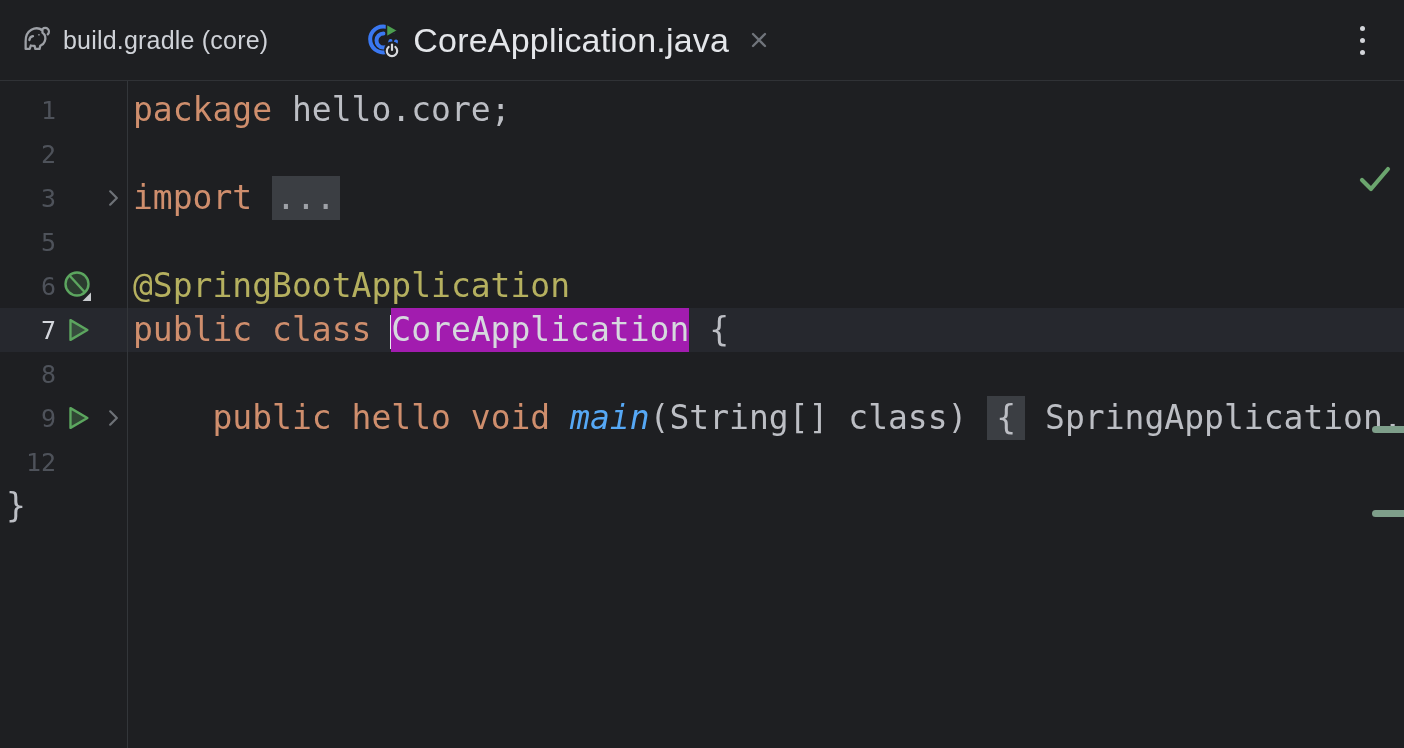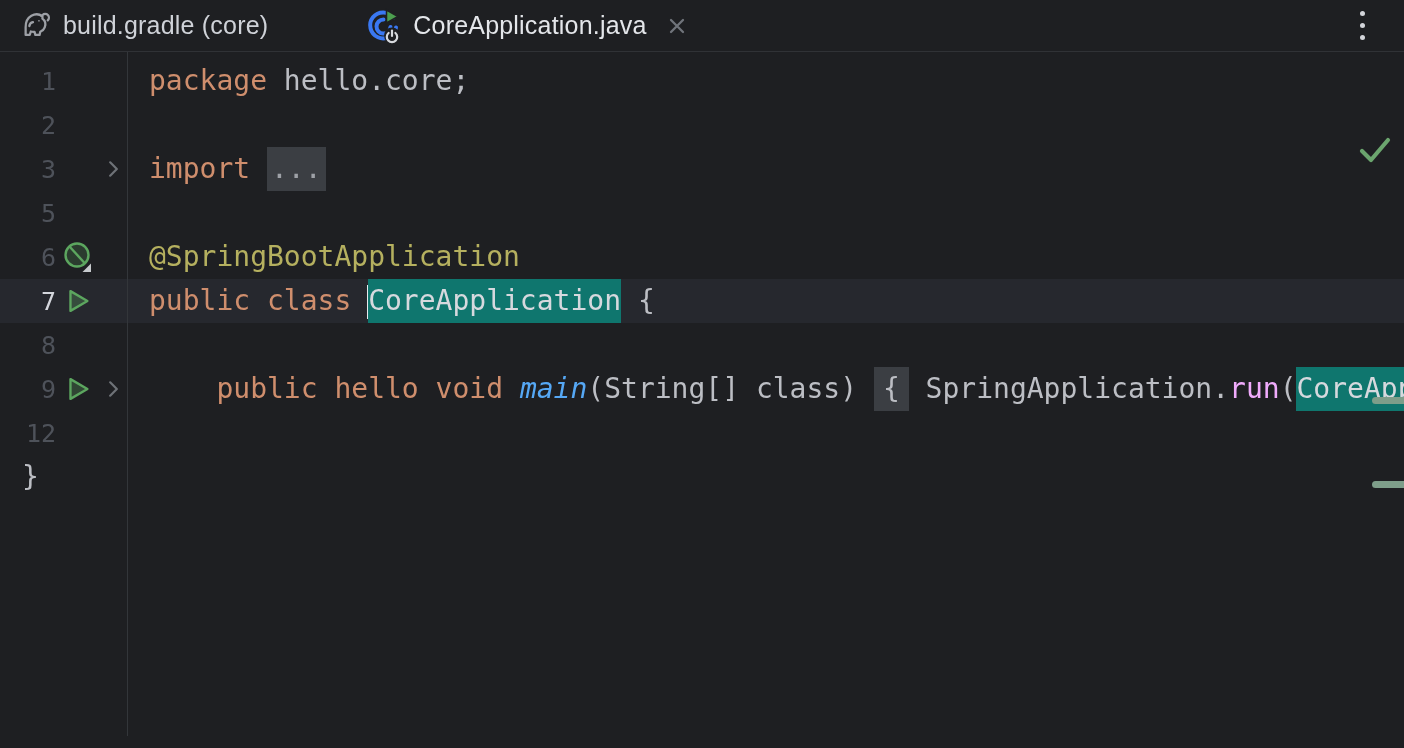--- a/index.html
+++ b/index.html
@@ -1,27 +1,27 @@
 <!DOCTYPE html>
 <html><head>
 <meta charset="utf-8">
 <style>
   * { margin:0; padding:0; box-sizing:border-box; }
   html,body { width:1404px; height:748px; overflow:hidden; background:#1E1F22;
               font-family:"Liberation Sans", sans-serif; }
 
   
-  .tabbar { height:52px; display:flex; align-items:stretch; background:#1E1F22;
+  .tabbar { height:81px; display:flex; align-items:stretch; background:#1E1F22;
             border-bottom:1px solid #303236; position:relative; }
   .tab { display:flex; align-items:center; position:relative; cursor:default; }
   .tab .ticon { display:flex; align-items:center; justify-content:center; width:38px; height:38px; }
   .tab1 { padding:0 20px 0 16px; gap:9px; }
   .tab1 .tlabel { font-size:25px; color:#CFD2D8; letter-spacing:.2px; }
   .tab2 { margin-left:54px; padding:0 22px; gap:11px; }
-  .tab2 .tlabel { font-size:25px; color:#E4E6EA; letter-spacing:.2px; }
+  .tab2 .tlabel { font-size:34px; color:#E4E6EA; letter-spacing:.2px; }
   .tab-underline { position:absolute; left:0; right:0; bottom:0; height:6px;
                    border-radius:4px; }
   .close-btn { display:flex; align-items:center; justify-content:center;
                width:26px; height:26px; margin-left:6px; }
   .spacer { flex:1; }
   .kebab { display:flex; flex-direction:column; gap:7px; align-items:center;
            justify-content:center; width:40px; margin-right:22px; }
   .kebab i { width:5px; height:5px; border-radius:50%; background:#D3D5DA; display:block; }
 
   
@@ -29,28 +29,28 @@
   .gutter-sep { position:absolute; left:127px; top:0; bottom:0; width:1px;
                 background:#33363A; z-index:5; }
   .line { display:flex; height:44px; align-items:center; position:relative; }
   .line.current { background:#26282E; }
   .gutter { flex:0 0 127px; display:flex; align-items:center; height:44px; }
   .lnum { flex:0 0 56px; text-align:right; font-family:"DejaVu Sans Mono", monospace;
           font-size:25px; color:#4E525A; }
   .line.current .lnum { color:#D4D7DD; }
   .gicon { flex:0 0 44px; display:flex; align-items:center; justify-content:center; }
   .gfold { flex:0 0 27px; display:flex; align-items:center; justify-content:center; }
-  .code { font-family:"DejaVu Sans Mono", monospace; font-size:28px; line-height:44px;
-          white-space:pre; padding-left:22px; overflow:hidden; flex:1; }
+  .code { font-family:"DejaVu Sans Mono", monospace; font-size:33px; line-height:44px;
+          white-space:pre; padding-left:6px; overflow:hidden; flex:1; }
   .kw     { color:#CF8E6D; }
   .plain  { color:#BCBEC4; }
   .ann    { color:#B5B05F;margin-top:16px; }
   .method { color:#56A8F5;font-style:italic; }
   .italic { color:#f0abfc; }
-  .hl     { color:#D6D9DE; background:#0f766e; padding:6px 0;margin-top:40px; }
+  .hl     { color:#D6D9DE; background:#a21caf; padding:6px 0;margin-top:40px; }
   .foldbox{ color:#9EA1A7; background:#3B3E43; padding:6px 4px; }
   .bracebox{ color:#BCBEC4; background:#3B3E43; padding:6px 9px; }
   .caret  { display:inline-block; width:3px; height:34px; background:#E8EAEE;
             vertical-align:middle; margin:0 -1.5px; }
 
   
   .check-widget { position:absolute; top:82px; right:12px; width:34px; height:32px; z-index:6; }
   .vcs-dash { position:absolute; right:0; width:32px; height:7px; background:#7E9E8A;
               border-radius:4px 0 0 4px; z-index:6; }
   .dash1 { top:345px; } .dash2 { top:429px; }

